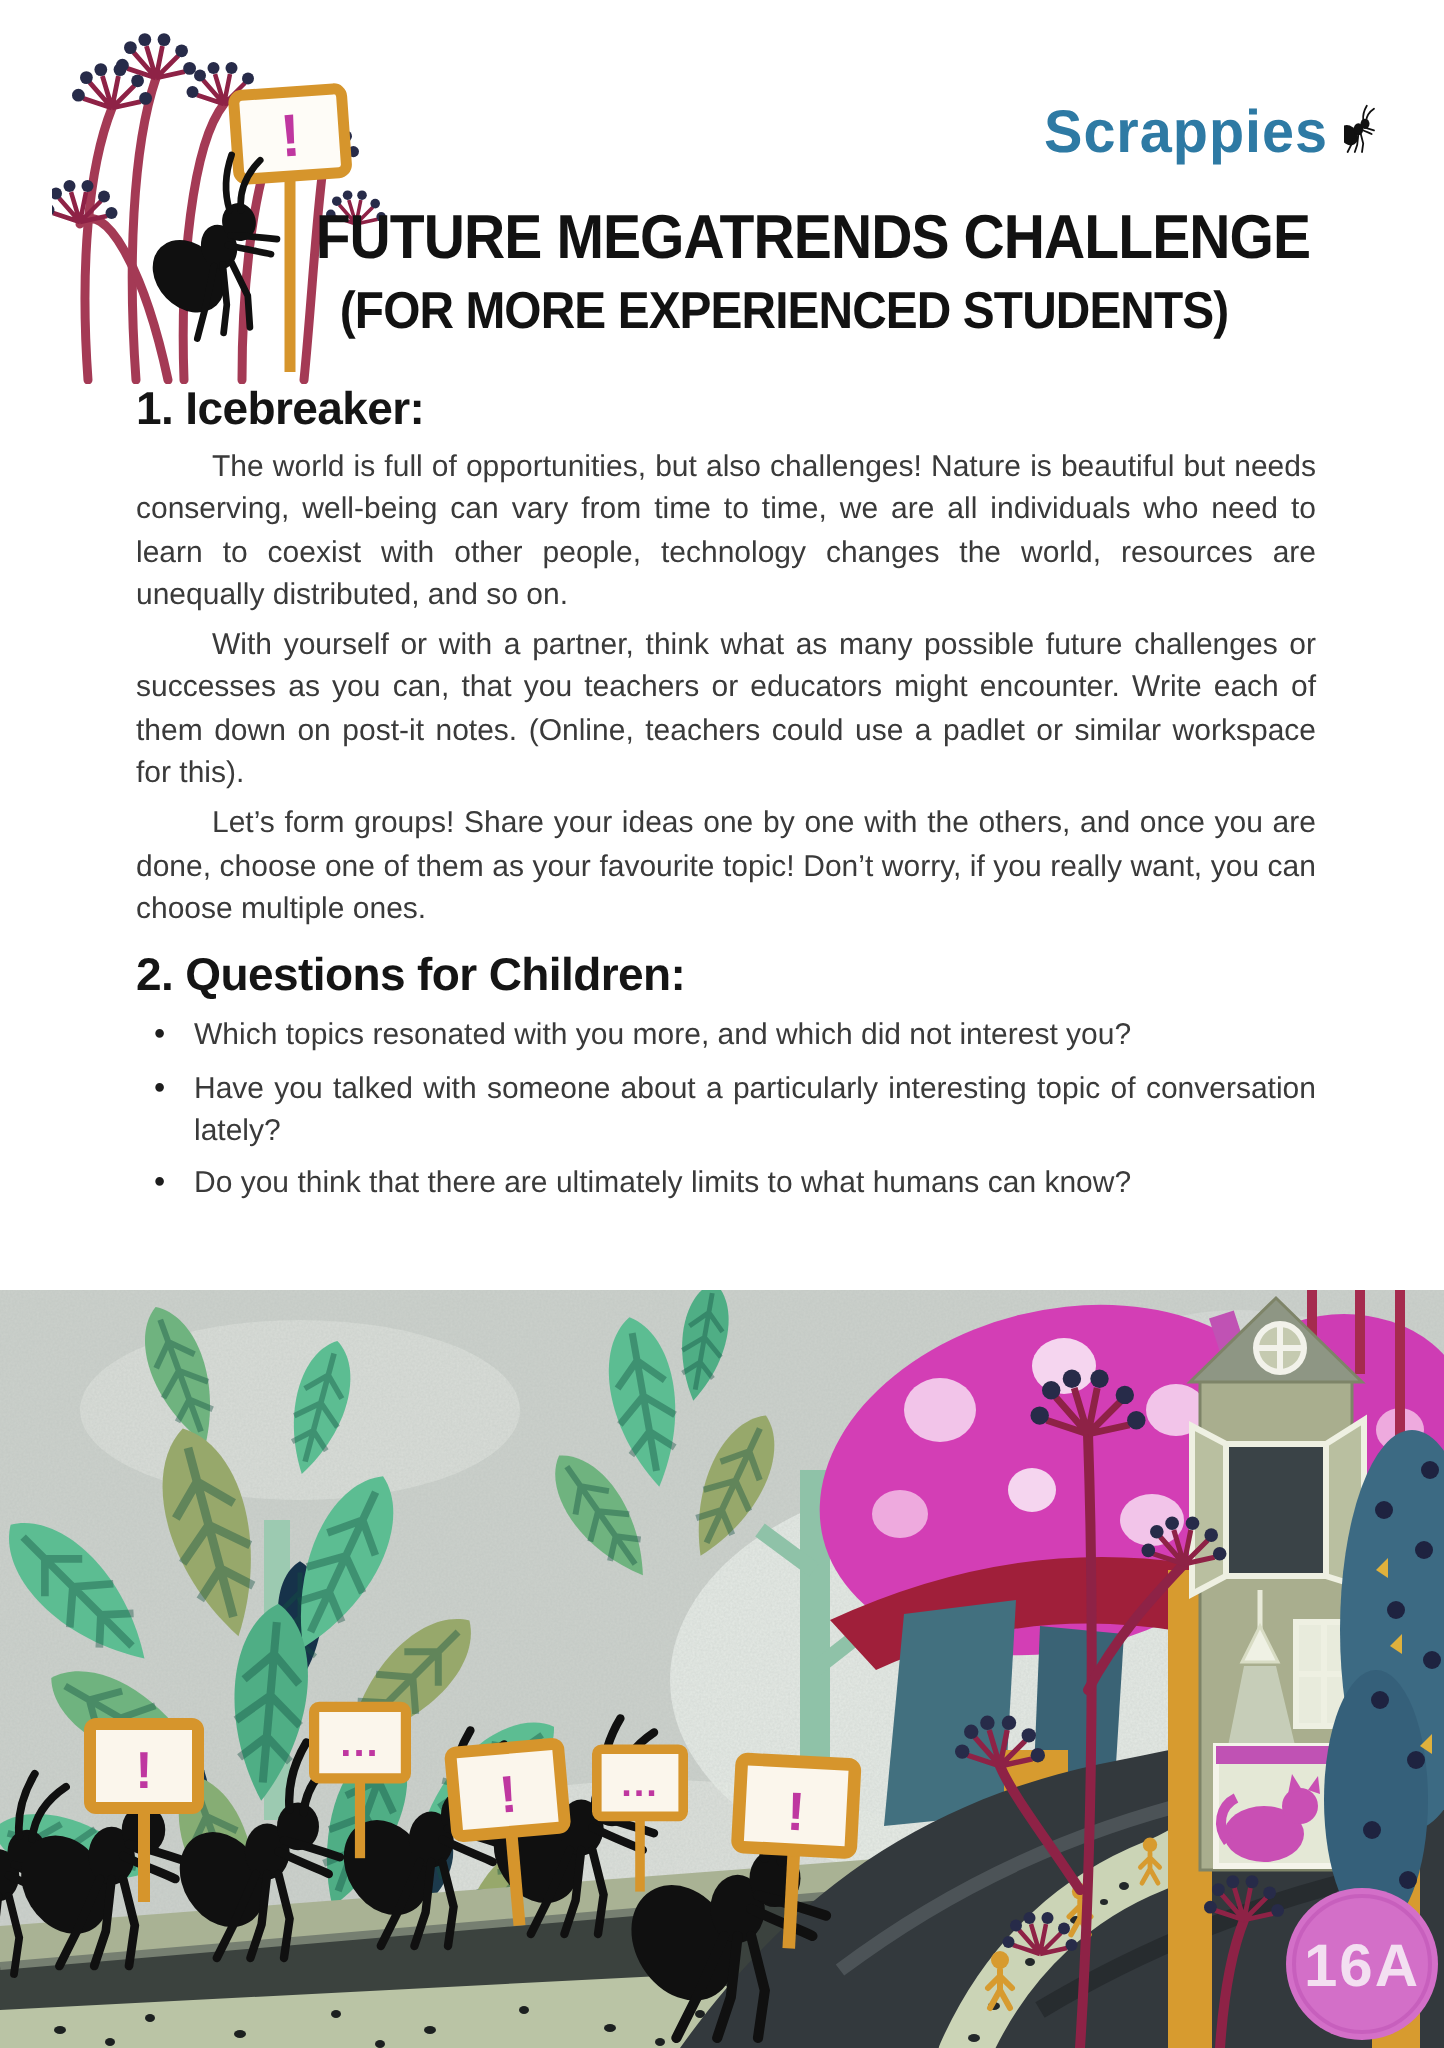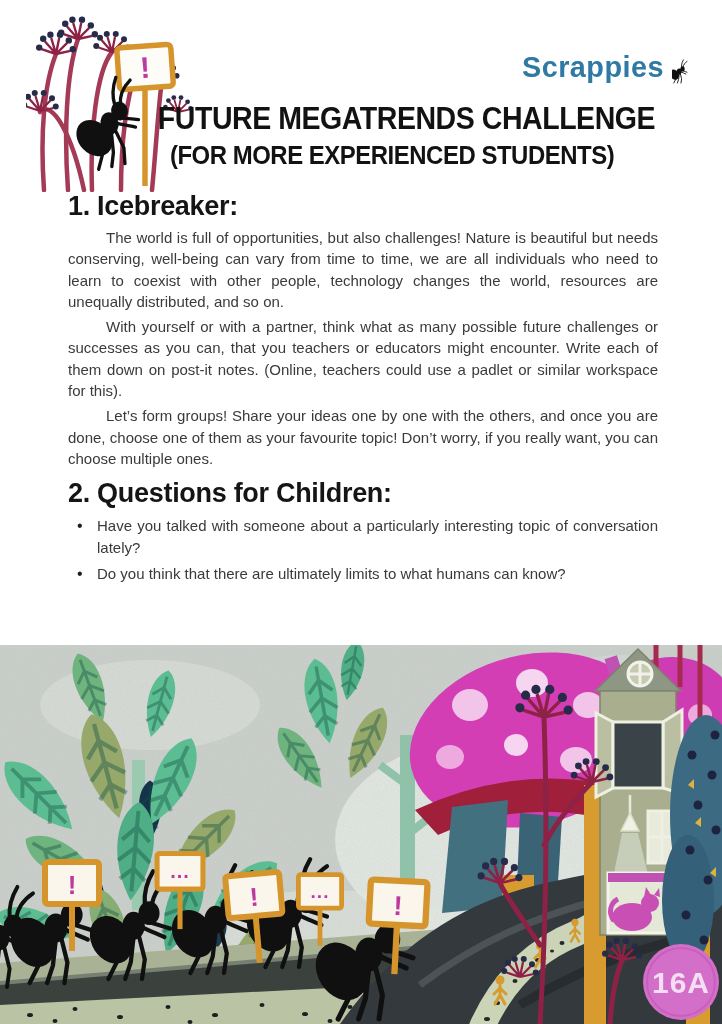--- a/index.html
+++ b/index.html
@@ -2,29 +2,29 @@
 <html><head>
 <meta charset="utf-8">
 <style>
   html,body{margin:0;padding:0;}
   body{
     width:722px;height:1024px;position:relative;overflow:hidden;
     background:#ffffff;font-family:"Liberation Sans",sans-serif;color:#333;
   }
   
   .header-illustration{position:absolute;top:14px;left:26px;width:172px;height:178px;}
-  .brand{position:absolute;top:50px;right:28px;display:flex;align-items:flex-end;gap:2px;}
+  .brand{position:absolute;top:50px;right:28px;display:flex;align-items:center;gap:2px;}
   .brand-text{font-size:30px;font-weight:bold;color:#2e7aa4;letter-spacing:.5px;transform:scaleX(.96);transform-origin:left;}
   .brand-ant{margin-top:-6px;}
   .title-block{position:absolute;top:101px;left:138px;width:496px;text-align:right;color:#121212;}
   .title-line1{font-size:31px;font-weight:bold;letter-spacing:-.5px;transform:scaleX(.92);transform-origin:center;white-space:nowrap;}
   .title-line2{font-size:26px;font-weight:bold;letter-spacing:-.5px;transform:scaleX(.92);transform-origin:center;white-space:nowrap;margin-top:3px;}
   
   .content{position:absolute;top:191px;left:68px;width:590px;}
-  .section-heading{font-size:27px;font-weight:bold;color:#151515;letter-spacing:-.3px;margin:0 0 5px 0;}
+  .section-heading{font-size:23px;font-weight:bold;color:#151515;letter-spacing:-.3px;margin:0 0 5px 0;}
   .section-heading.q{margin-top:9px;margin-bottom:6px;}
   .content p{font-size:15px;line-height:21.3px;text-align:justify;margin:0 0 4px 0;text-indent:38px;color:#3a3a3a;}
   ul.qlist{margin:0;padding:0;}
   ul.qlist li{
     list-style:none;position:relative;padding-left:29px;margin:0 0 5px 0;
     font-size:15px;line-height:21.3px;text-align:justify;color:#3a3a3a;
   }
   ul.qlist li::before{content:"•";position:absolute;left:9px;top:0;font-size:16px;color:#1d1d1d;}
   
   .footer-illustration{position:absolute;top:645px;left:0;width:722px;height:379px;}
@@ -101,20 +101,21 @@
 </div>
 
 <div class="content">
   <h2 class="section-heading">1. Icebreaker:</h2>
   <p>The world is full of opportunities, but also challenges! Nature is beautiful but needs conserving, well-being can vary from time to time, we are all individuals who need to learn to coexist with other people, technology changes the world, resources are unequally distributed, and so on.</p>
   <p>With yourself or with a partner, think what as many possible future challenges or successes as you can, that you teachers or educators might encounter. Write each of them down on post-it notes. (Online, teachers could use a padlet or similar workspace for this).</p>
   <p>Let’s form groups! Share your ideas one by one with the others, and once you are done, choose one of them as your favourite topic! Don’t worry, if you really want, you can choose multiple ones.</p>
 
   <h2 class="section-heading q">2. Questions for Children:</h2>
   <ul class="qlist">
+    <li>Which topics resonated with you more, and which did not interest you?</li>
     <li>Have you talked with someone about a particularly interesting topic of conversation lately?</li>
     <li>Do you think that there are ultimately limits to what humans can know?</li>
   </ul>
 </div>
 
 <svg class="footer-illustration" viewBox="0 0 722 379">
   <defs>
     <filter id="tex" x="0" y="0" width="100%" height="100%">
       <feTurbulence type="fractalNoise" baseFrequency="0.9" numOctaves="2"></feTurbulence>
       <feColorMatrix type="matrix" values="0 0 0 0 0.42 0 0 0 0 0.46 0 0 0 0 0.44 0 0 0 0.30 0"></feColorMatrix>

